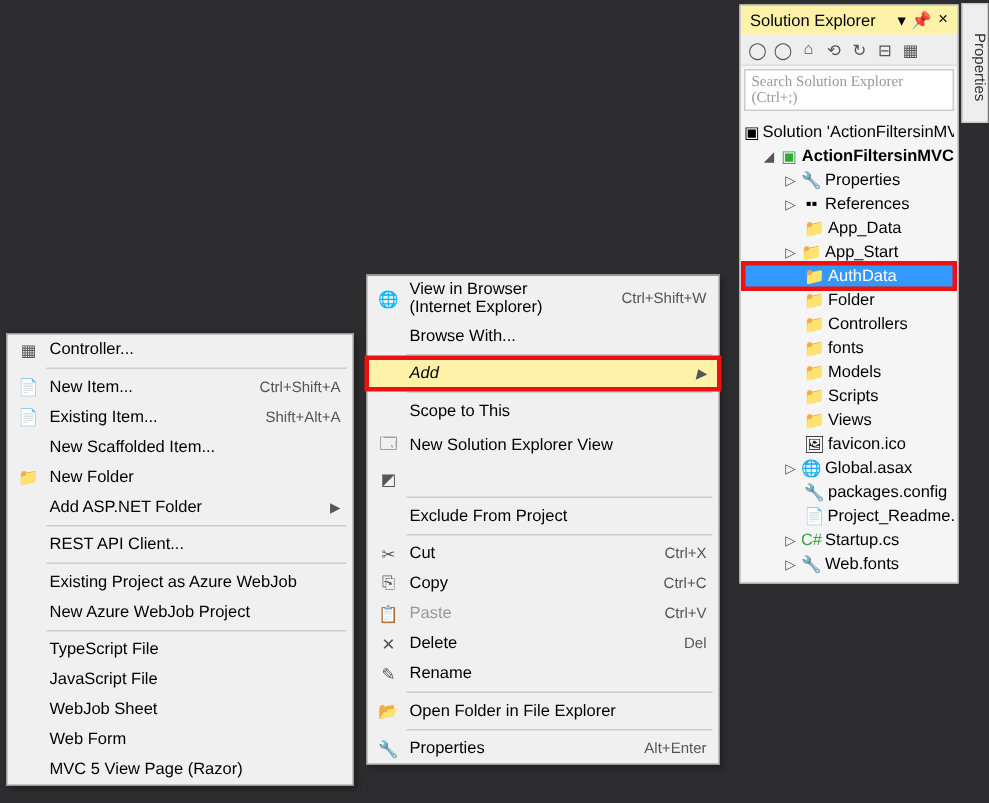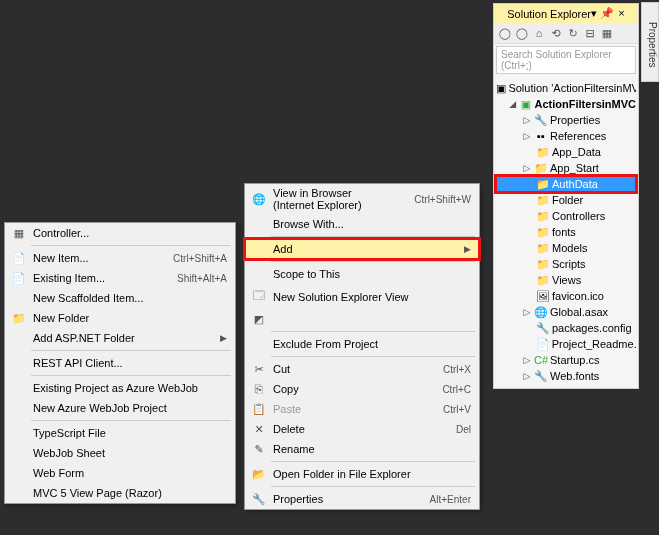--- a/index.html
+++ b/index.html
@@ -1,42 +1,42 @@
 <!DOCTYPE html>
 <html><head>
 <meta charset="utf-8">
 <style>
 * { margin:0; padding:0; box-sizing:border-box; font-family:"Segoe UI",sans-serif; font-size:11px; }
 body { width:659px; height:535px; background:#2d2d30; position:relative; overflow:hidden; }
 
 
 .sol-panel { position:absolute; right:20px; top:3px; width:146px; background:#f5f5f5; border:1px solid #ccc; }
-.sol-title { background:#fdf2a8; padding:3px 6px; display:flex; align-items:center; justify-content:center; }
+.sol-title { background:#fdf2a8; padding:3px 6px; display:flex; align-items:center; justify-content:space-between; }
 .sol-title-icons { display:flex; gap:4px; }
 .sol-tb { background:#eee; padding:3px 4px; display:flex; gap:3px; border-bottom:1px solid #ddd; }
 .sol-tb span { width:14px; height:14px; display:inline-flex; align-items:center; justify-content:center; color:#555; }
-.sol-search { border:1px solid #ccc; margin:2px; padding:2px 4px; color:#999; background:#fff; font-size:10px; }
+.sol-search { border:1px solid #ccc; margin:2px; padding:2px 4px; color:#999; background:#fff; font-size:10px;font-family:Liberation Serif, serif; }
 .tree { padding:4px 2px; background:#f5f5f5; }
 .tree-row { display:flex; align-items:center; gap:2px; padding:1px 0; white-space:nowrap; overflow:hidden; }
 .tree-row .exp { width:10px; text-align:center; color:#555; font-size:9px; }
 .tree-row .ico { width:14px; height:14px; display:inline-flex; align-items:center; justify-content:center; }
 .tree-row.selected { background:#3399ff; color:#fff; }
 .folder-ico { color:#dca655; }
 .ind-1 { padding-left:12px; }
 .ind-2 { padding-left:26px; }
 .ind-3 { padding-left:40px; }
 .highlight-red { outline:3px solid #e11; outline-offset:-1px; }
 
 
 .props-tab { position:absolute; right:0; top:2px; width:18px; height:80px; background:#eee; border:1px solid #ccc; writing-mode:vertical-rl; text-align:center; font-size:10px; padding-top:6px; color:#333; }
 
 
 .menu { position:absolute; background:#f0f0f0; border:1px solid #999; box-shadow:2px 2px 4px rgba(0,0,0,.3); }
 .menu-row { display:flex; align-items:center; padding:3px 8px 3px 4px; min-height:20px; }
-.menu-row.hover { background:#fdf2a8; }
+.menu-row.hover { background:#fdf2a8;font-style:italic; }
 .menu-row .m-ico { width:20px; display:inline-flex; align-items:center; justify-content:center; color:#555; }
 .menu-row .m-lbl { flex:1; padding-left:4px; }
 .menu-row .m-sc { color:#555; padding-left:20px; font-size:10px; }
 .menu-row .m-arr { color:#555; font-size:9px; }
 .menu-sep { height:1px; background:#ccc; margin:2px 4px 2px 26px; }
 .menu-row.disabled { color:#999; }
 
 .menu-left { left:4px; top:222px; width:232px; }
 .menu-right { left:244px; top:183px; width:236px; }
 </style>
@@ -265,20 +265,24 @@
       <span class="m-ico"></span>
       <span class="m-lbl">New Azure WebJob Project</span>
     </div>
   <div class="menu-sep"></div>
   <div class="menu-row">
       <span class="m-ico"></span>
       <span class="m-lbl">TypeScript File</span>
     </div>
   <div class="menu-row">
       <span class="m-ico"></span>
+      <span class="m-lbl">JavaScript File</span>
+    </div>
+  <div class="menu-row">
+      <span class="m-ico"></span>
       <span class="m-lbl">WebJob Sheet</span>
     </div>
   <div class="menu-row">
       <span class="m-ico"></span>
       <span class="m-lbl">Web Form</span>
     </div>
   <div class="menu-row">
       <span class="m-ico"></span>
       <span class="m-lbl">MVC 5 View Page (Razor)</span>
     </div>

